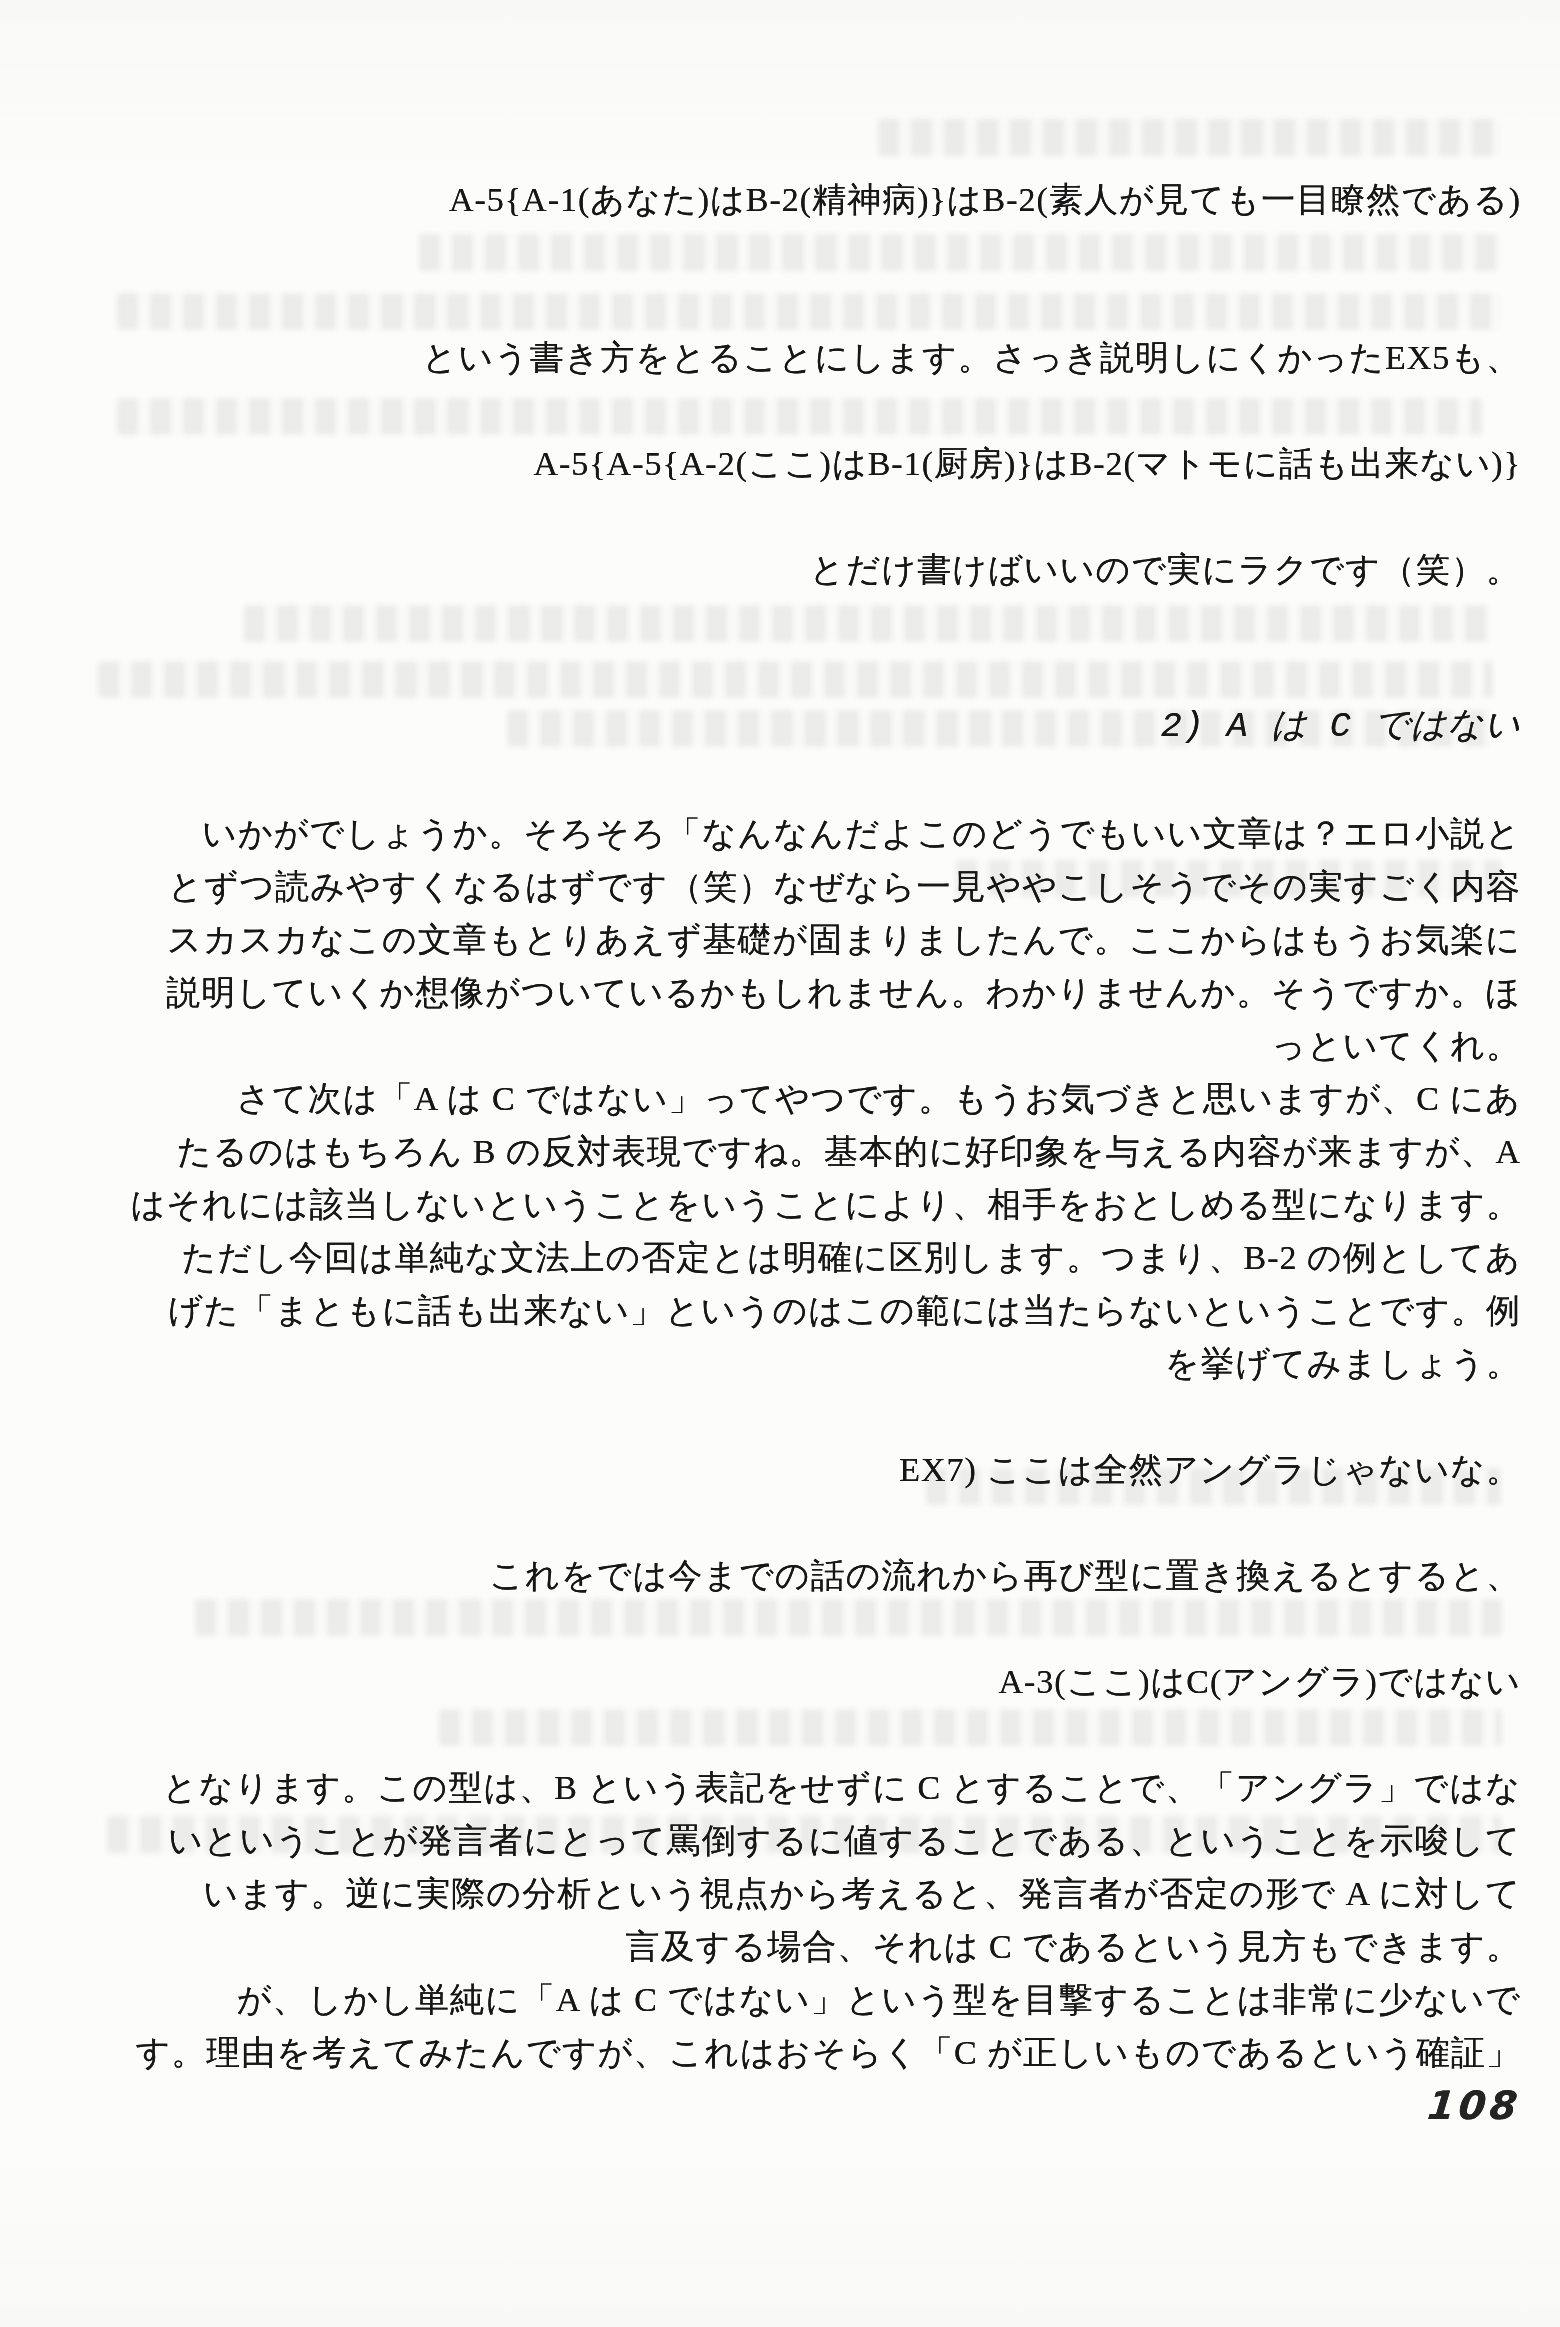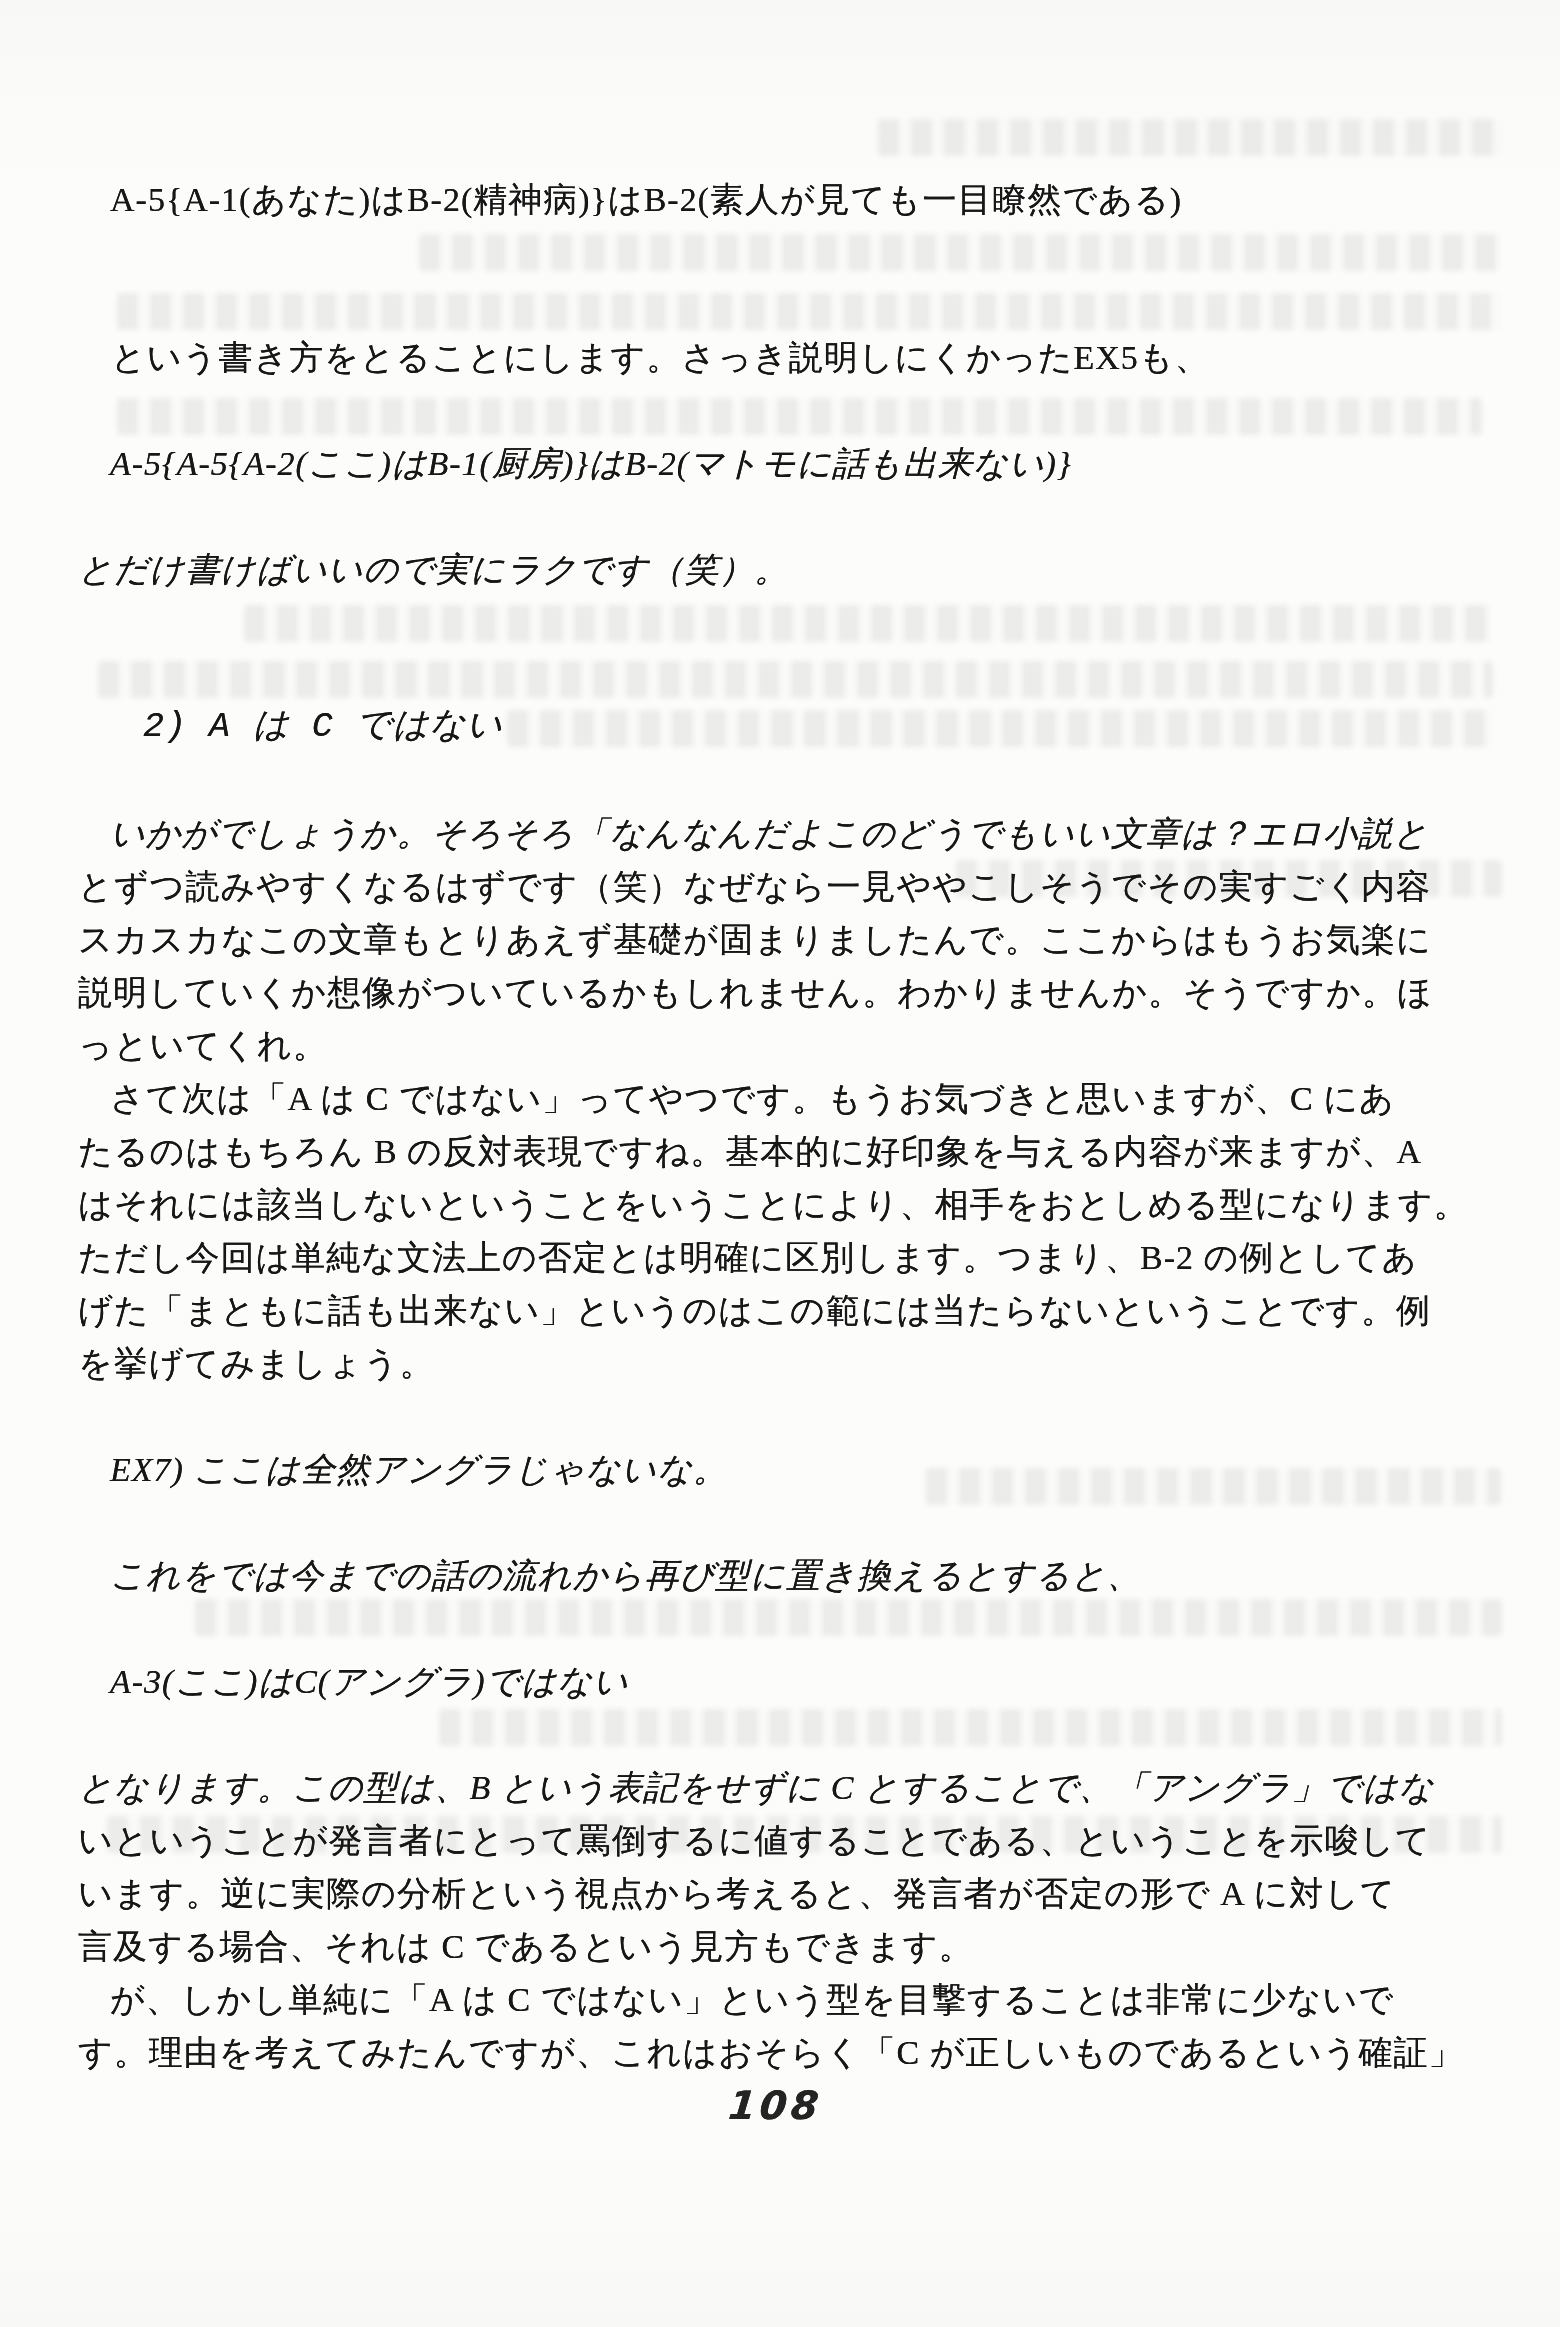--- a/index.html
+++ b/index.html
@@ -14,30 +14,31 @@
   }
   
   .page::after{
     content:"";position:absolute;inset:0;pointer-events:none;
     background:linear-gradient(180deg,rgba(0,0,0,0.015),rgba(0,0,0,0) 8%,rgba(0,0,0,0) 92%,rgba(0,0,0,0.015));
   }
   .text-flow{
     position:absolute;left:0;top:0;right:0;
     padding:173px 39px 0 78px;
     z-index:2;
+    text-align:right;
   }
   .line{
     height:53px;line-height:53px;
     font-size:34px;
     white-space:nowrap;
     letter-spacing:1px;
     text-shadow:0 0 0.6px currentColor; 
   }
   .indent{padding-left:32px;}
-  .mt1{margin-top:53px;font-style:italic;}
+  .mt1{margin-top:53px;}
   .mt2{margin-top:105px;margin-left:33px;}
   .heading{font-style:italic;font-size:35px;font-family:Liberation Mono, monospace;}
   .page-number{
     padding-left:651px;
     font-family:"DejaVu Sans","Liberation Sans",sans-serif;
     font-weight:bold;font-style:italic;
     font-size:39px;letter-spacing:3.9px;
     color:#242424;
     transform:skewX(-6deg);
   }

